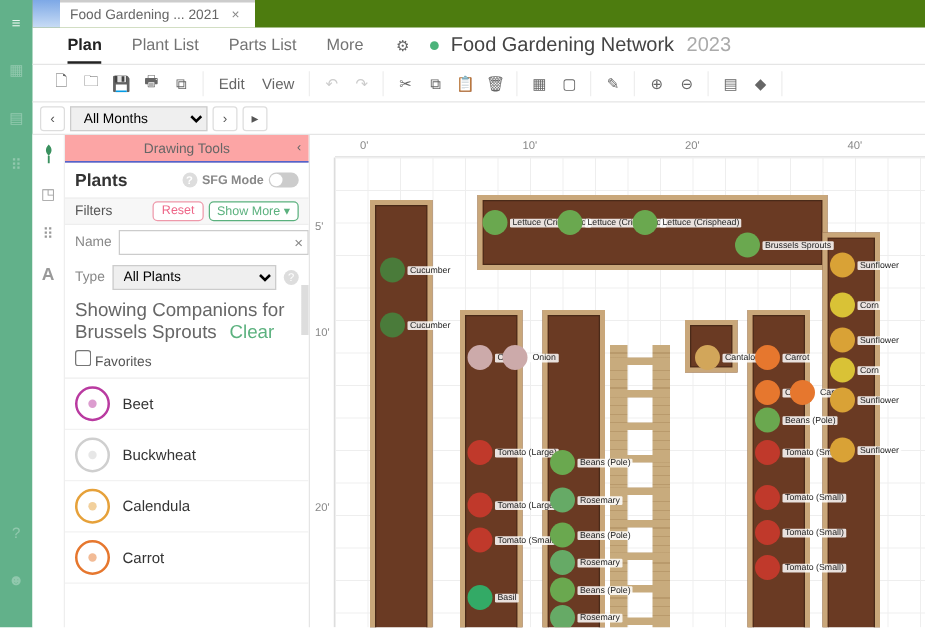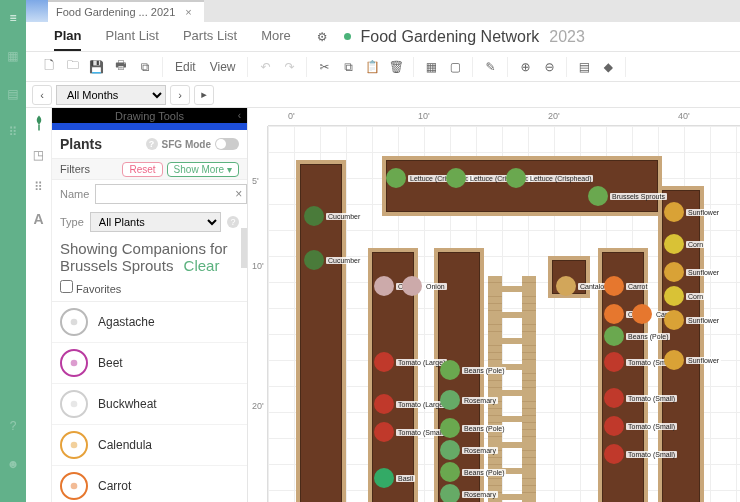--- a/index.html
+++ b/index.html
@@ -5,21 +5,21 @@
   * { box-sizing: border-box; margin: 0; padding: 0; font-family: -apple-system, Helvetica, Arial, sans-serif; }
   body { width: 740px; height: 502px; overflow: hidden; display: flex; font-size: 12px; color: #555; background:#fff; }
   
   .app-rail { width: 26px; background:#62b18a; display:flex; flex-direction:column; align-items:center; padding-top:10px; gap:22px; flex-shrink:0;}
   .app-rail .ico { width:16px; height:16px; display:flex; align-items:center; justify-content:center; color:#e9f5ef; }
   .app-rail .spacer { flex:1; }
   .app-rail .dim { opacity:.35; }
   
   .main { flex:1; display:flex; flex-direction:column; min-width:0; }
   
-  .titlebar { height:22px; background:#e5e5e5; display:flex; font-size:11px; color:#666; }
+  .titlebar { height:22px; background:#4d7c0f; display:flex; font-size:11px; color:#666; }
   .titlebar .titletab { background:#fff; height:100%; display:flex; align-items:center; gap:6px; padding:0 8px; border-top:2px solid #ccc; }
   .titlebar .sky { width:22px; height:22px; background:linear-gradient(#7da8e6,#c8dcf5); }
   .titlebar .tx { font-size:11px; }
   .titlebar .close { color:#888; cursor:pointer; padding:0 4px; }
   
   .header { display:flex; align-items:center; height:30px; border-bottom:1px solid #e5e5e5; }
   .tabs { display:flex; gap:24px; padding-left:28px; }
   .tab { font-size:13px; color:#737373; padding:6px 0; cursor:pointer; }
   .tab.active { font-weight:600; color:#222; border-bottom:2px solid #222; }
   .header .gear { margin-left:26px; color:#666; }
@@ -39,21 +39,21 @@
   .mb-btn { width:20px; height:20px; display:flex; align-items:center; justify-content:center; border:1px solid #ddd; border-radius:3px; cursor:pointer; font-size:11px;}
   .mb-sel { height:20px; border:1px solid #ccc; font-size:11px; width:110px; padding:0 6px; }
   
   .body { flex:1; display:flex; min-height:0; }
   
   .toolrail { width:26px; background:#fff; border-right:1px solid #eee; display:flex; flex-direction:column; align-items:center; padding-top:6px; gap:14px; }
   .toolrail .tico { width:18px;height:18px; display:flex;align-items:center;justify-content:center; color:#999; cursor:pointer;}
   .toolrail .tico.active { color:#3a915f; }
   
   .panel { width:196px; border-right:1px solid #e5e5e5; display:flex; flex-direction:column; overflow:hidden; position:relative;}
-  .panel .hdr { height:22px; background:#000000; border-bottom:7px solid #1d4ed8; display:flex; align-items:center; justify-content:center; font-size:11px; color:#666; position:relative;}
+  .panel .hdr { height:22px; background:#fca5a5; border-bottom:1px solid #1d4ed8; display:flex; align-items:center; justify-content:center; font-size:11px; color:#666; position:relative;}
   .panel .hdr .caret { position:absolute; right:6px; font-size:10px; }
   .panel .pn-title { display:flex; align-items:center; justify-content:space-between; padding:6px 8px; font-size:14px; font-weight:600; color:#333; }
   .sfg { font-size:10px; color:#888; display:flex; align-items:center; gap:4px;}
   .sfg .toggle { width:24px;height:12px;background:#ccc;border-radius:6px; position:relative;}
   .sfg .toggle::after{content:'';position:absolute;width:10px;height:10px;background:#fff;border-radius:50%;top:1px;left:1px;}
   .filters-h { height:22px; display:flex; align-items:center; justify-content:space-between; padding:0 8px; font-size:11px; background:#f7f7f7; border-top:1px solid #eee; border-bottom:1px solid #eee;}
   .linkbtn { border:1px solid #5bb17e; color:#5bb17e; background:#fff; border-radius:4px; padding:1px 6px; font-size:10px; cursor:pointer;}
   .linkbtn.reset { color:#e68; border-color:#e9a;}
   .frow { display:flex; align-items:center; padding:4px 8px; gap:6px; font-size:11px;}
   .frow label { color:#888; flex-shrink:0;}
@@ -221,28 +221,20 @@
       </div>
       <div class="note">
         <span>Showing Companions for</span>
         <span>Brussels Sprouts</span>
         <span class="clr">Clear</span>
       </div>
       <div class="checks">
         <label><input type="checkbox" style=""> <span>Favorites</span></label>
       </div>
       <div class="plant-list" id="plant-list">
-          <div class="plant">
-            <span class="pico" style="border-color:#b9b9b9">
-     <svg viewBox="0 0 24 24">
-                <circle cx="12" cy="12" r="5" fill="#b9b9b9" opacity=".5"></circle>
-              </svg>
-            </span>
-     <span class="pn">Agastache</span>
-          </div>
           <div class="plant">
             <span class="pico" style="border-color:#b93aa0">
      <svg viewBox="0 0 24 24">
                 <circle cx="12" cy="12" r="5" fill="#b93aa0" opacity=".5"></circle>
               </svg>
             </span>
      <span class="pn">Beet</span>
           </div>
           <div class="plant">
             <span class="pico" style="border-color:#cfcfcf">

